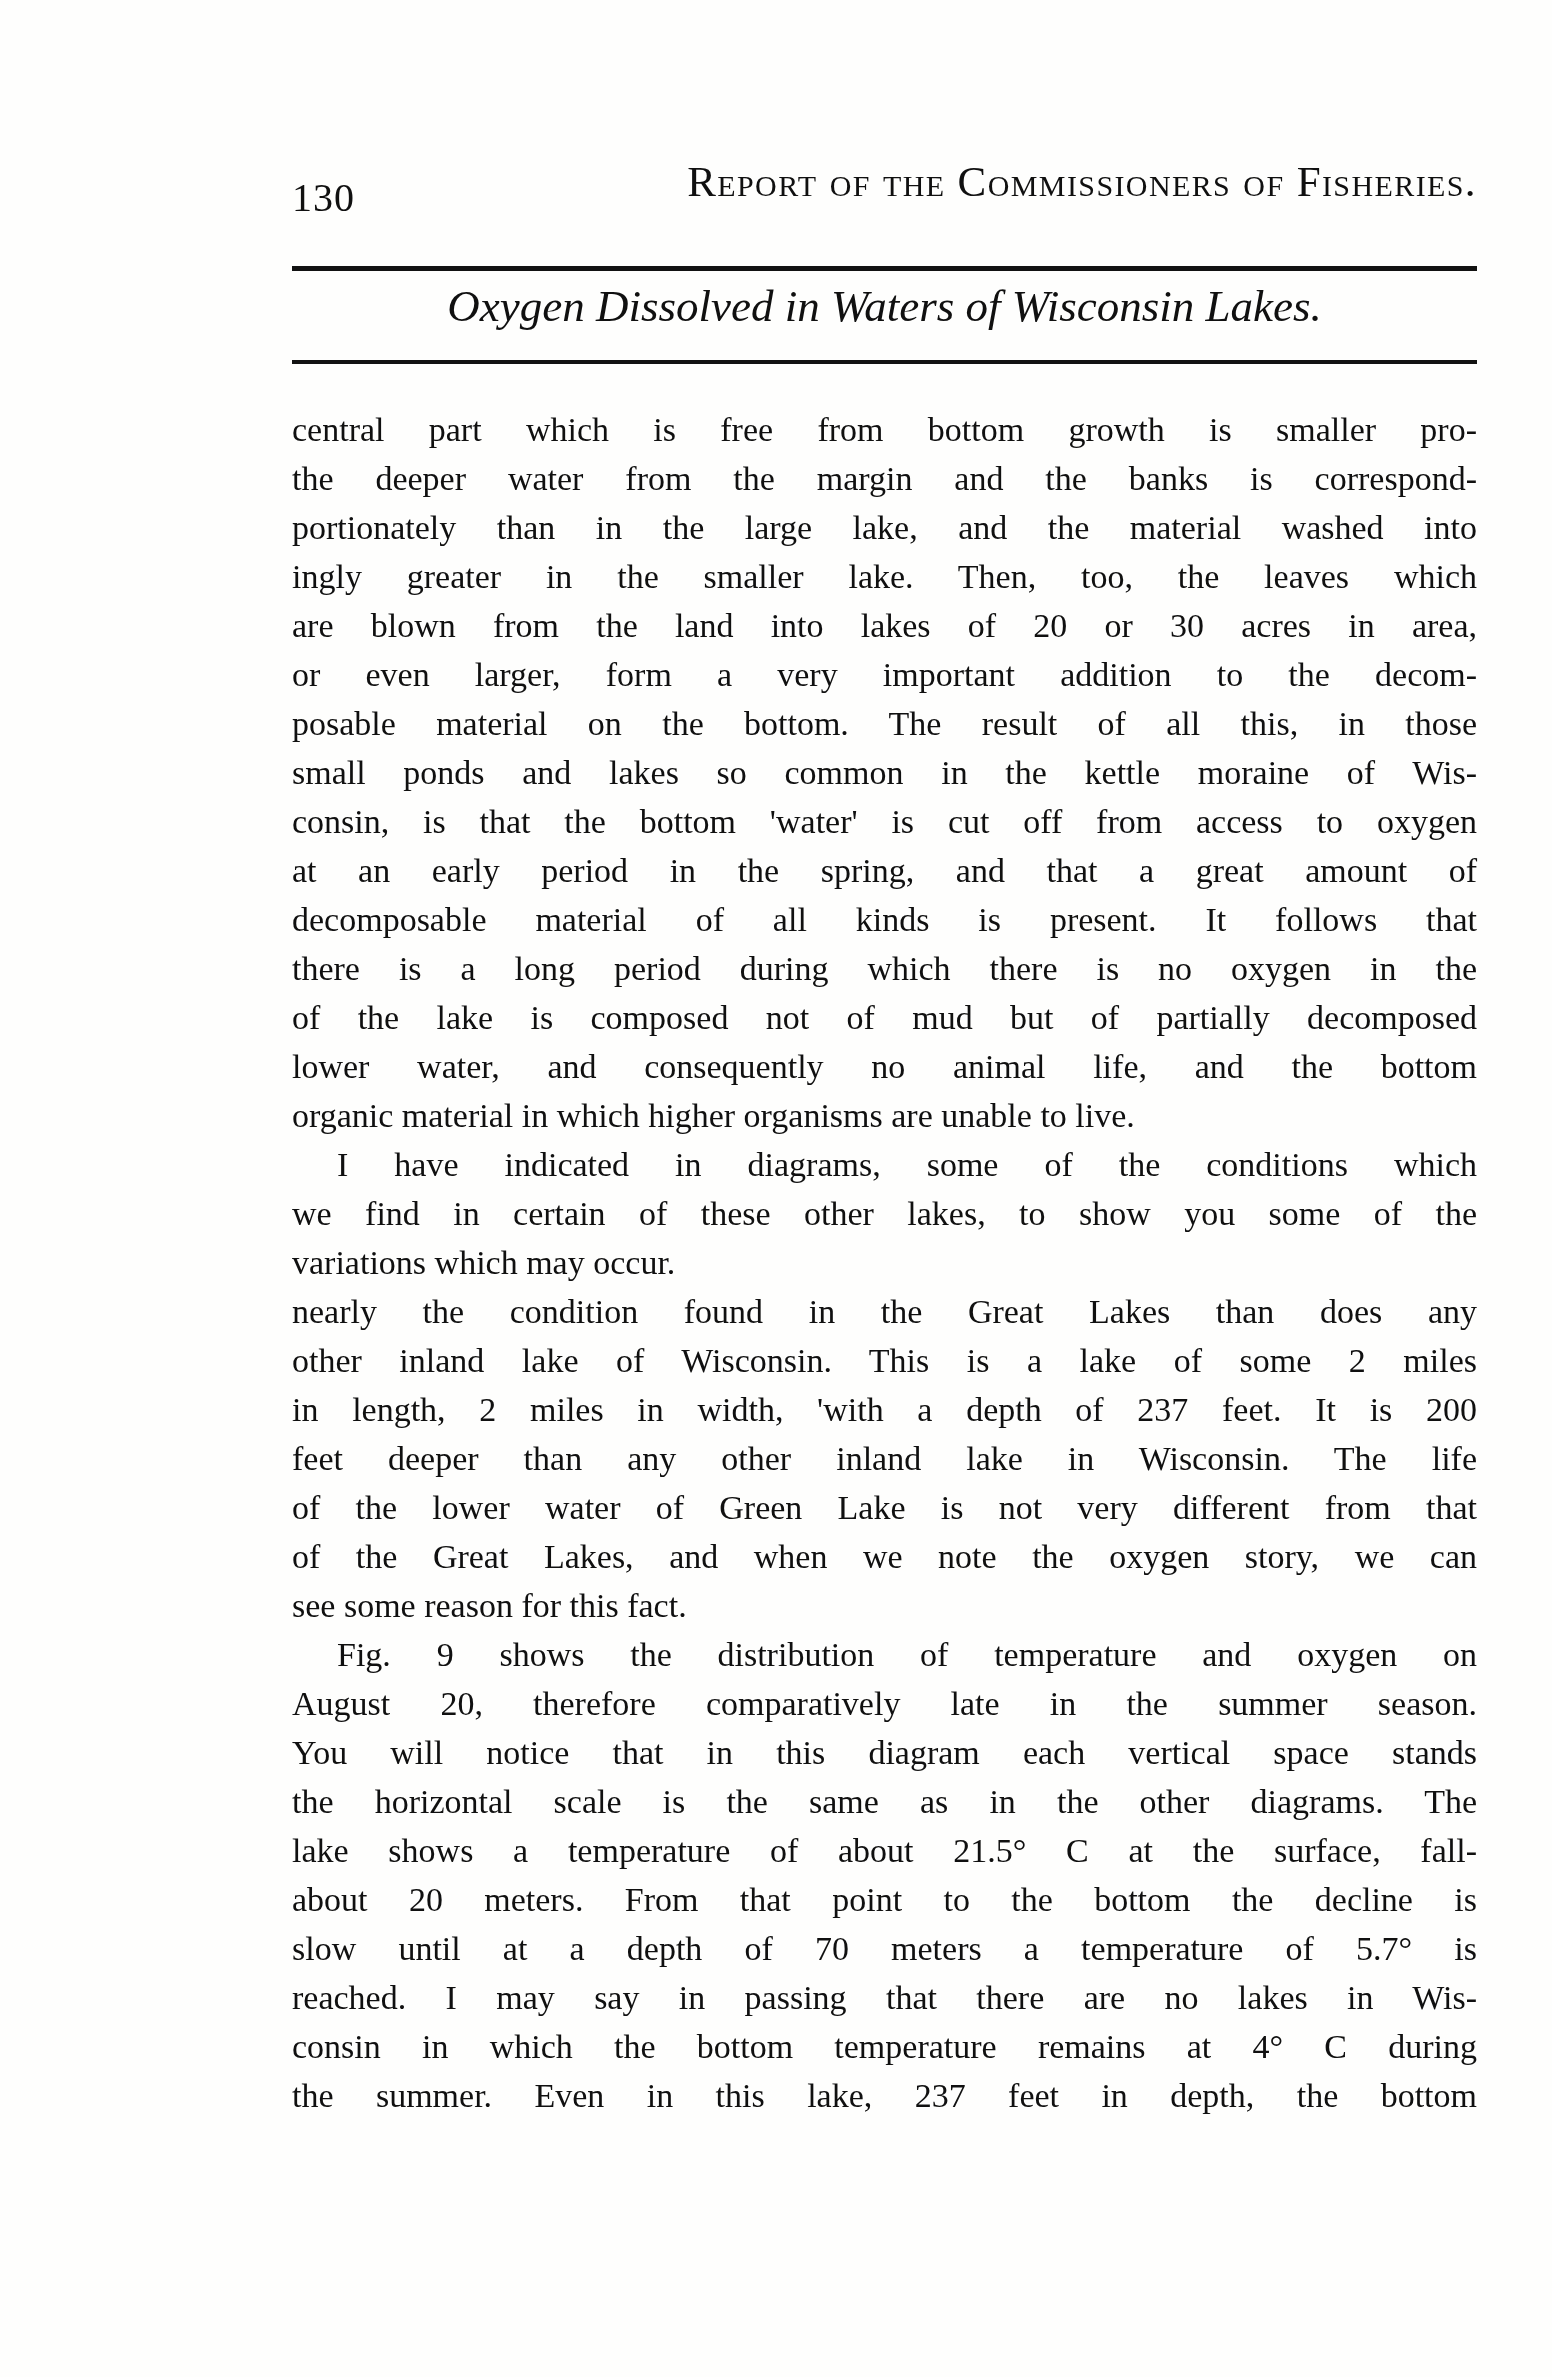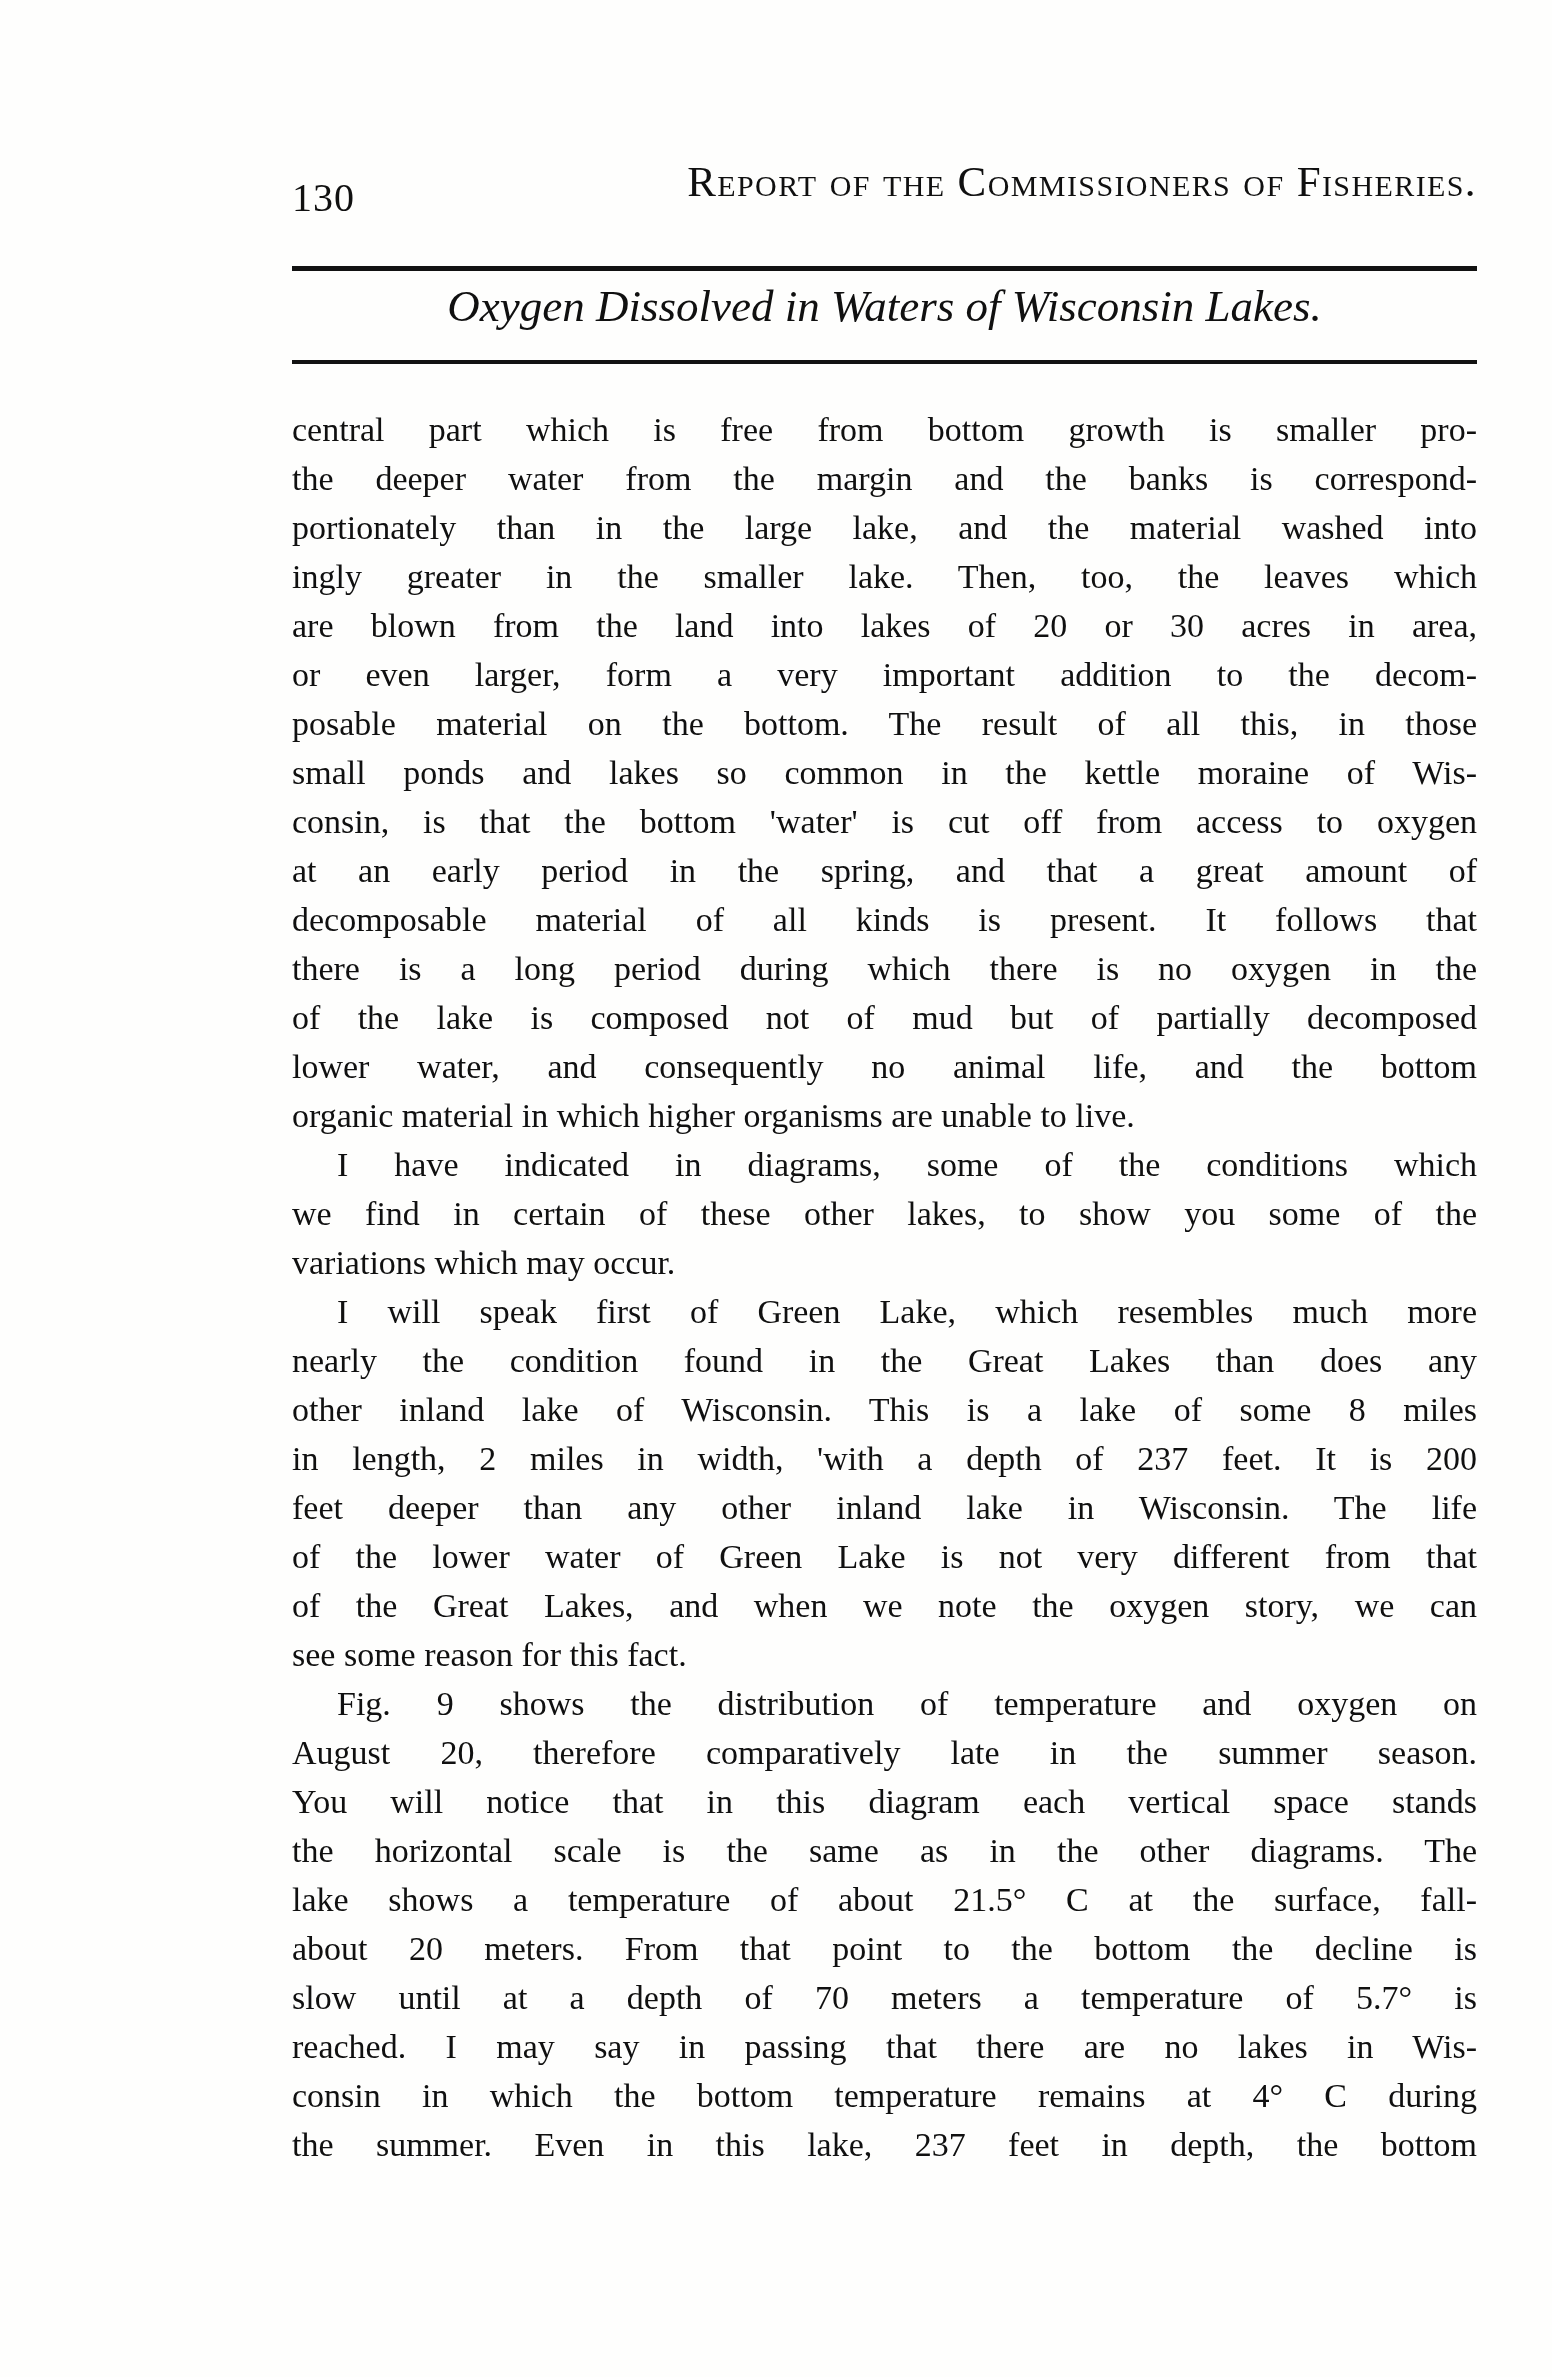--- a/index.html
+++ b/index.html
@@ -87,23 +87,22 @@
       <div class="line">consin, is that the bottom 'water' is cut off from access to oxygen</div>
       <div class="line">at an early period in the spring, and that a great amount of</div>
       <div class="line">decomposable material of all kinds is present.  It follows that</div>
       <div class="line">there is a long period during which there is no oxygen in the</div>
       <div class="line">of the lake is composed not of mud but of partially decomposed</div>
       <div class="line">lower water, and consequently no animal life, and the bottom</div>
       <div class="line end">organic material in which higher organisms are unable to live.</div>
       <div class="line indent">I have indicated in diagrams, some of the conditions which</div>
       <div class="line">we find in certain of these other lakes, to show you some of the</div>
       <div class="line end">variations which may occur.</div>
-      <div class="line indent">I will speak first of Green Lake, which resembles much more</div>
       <div class="line">nearly the condition found in the Great Lakes than does any</div>
-      <div class="line">other inland lake of Wisconsin.  This is a lake of some 8 miles</div>
+      <div class="line">other inland lake of Wisconsin.  This is a lake of some 2 miles</div>
       <div class="line">in length, 2 miles in width, 'with a depth of 237 feet.  It is 200</div>
       <div class="line">feet deeper than any other inland lake in Wisconsin.  The life</div>
       <div class="line">of the lower water of Green Lake is not very different from that</div>
       <div class="line">of the Great Lakes, and when we note the oxygen story, we can</div>
       <div class="line end">see some reason for this fact.</div>
       <div class="line indent">Fig. 9 shows the distribution of temperature and oxygen on</div>
       <div class="line">August 20, therefore comparatively late in the summer season.</div>
       <div class="line">You will notice that in this diagram each vertical space stands</div>
       <div class="line">the horizontal scale is the same as in the other diagrams.  The</div>
       <div class="line">lake shows a temperature of about 21.5° C at the surface, fall-</div>

